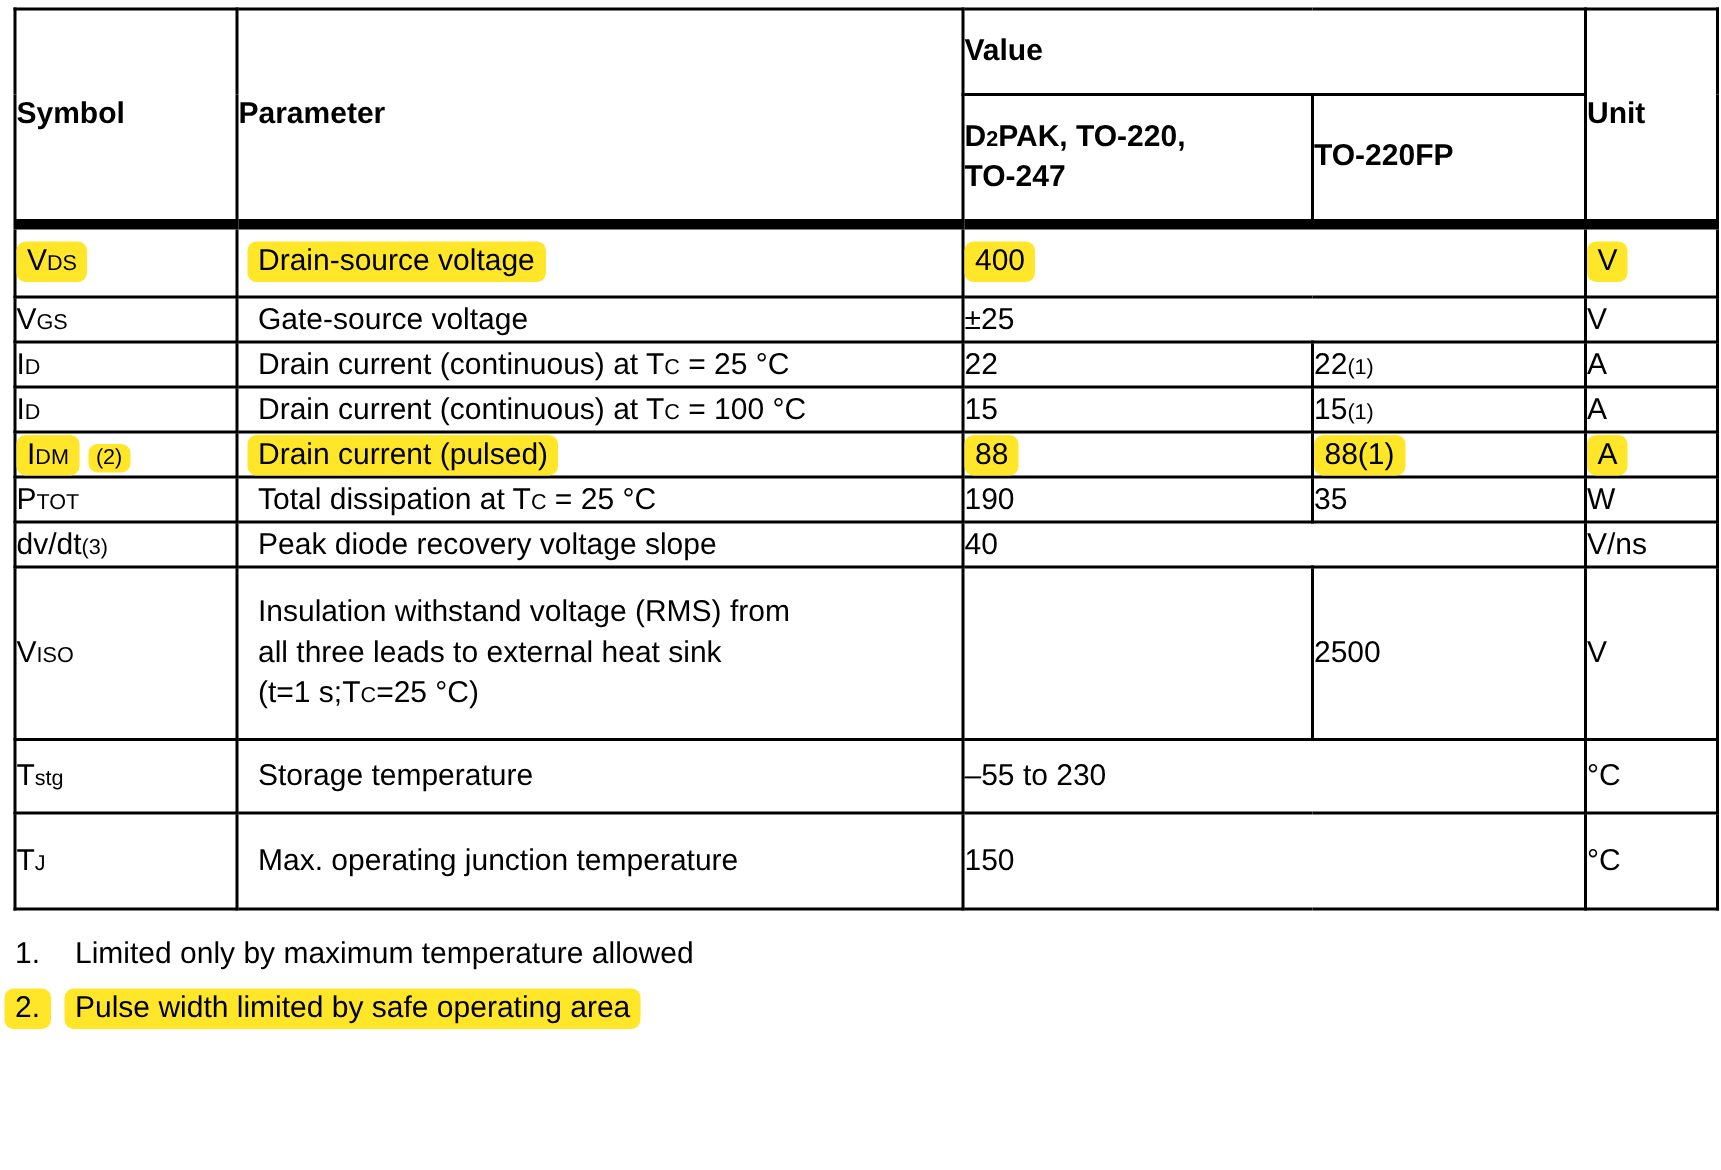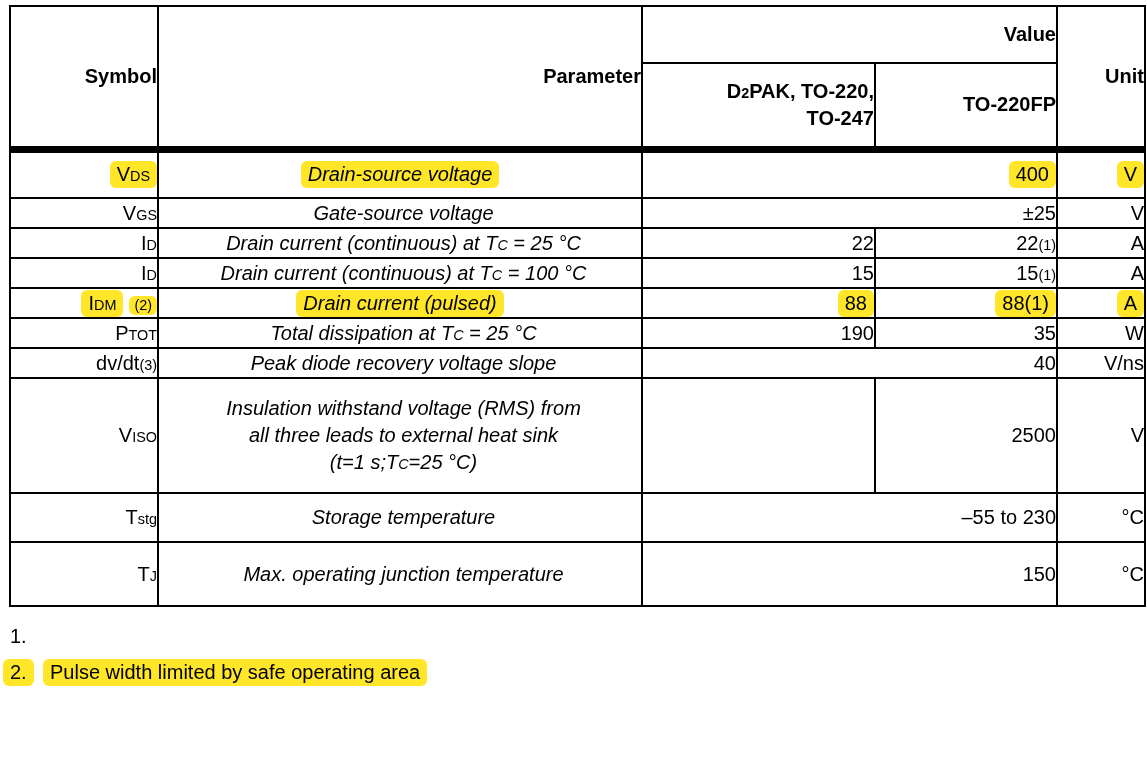--- a/index.html
+++ b/index.html
@@ -6,38 +6,38 @@
   body {
     width: 1147px; height: 780px; color: #000;
     font-family: "Liberation Sans", sans-serif;
   }
   table.ratings {
     border-collapse: collapse; table-layout: fixed;
     margin: 5px 0 0 9px;
   }
   th, td {
     border: 2px solid #000;
-    text-align: right; vertical-align: middle;
+    text-align: left; vertical-align: middle;
     font-size: 20px; padding: 0; line-height: 1.35;
   }
   th { font-weight: bold; }
   thead tr.h1 { height: 57px; }
   thead tr.h2 { height: 86px; }
   
   thead th { border-bottom: 7px solid #000; }
   thead th.value-span { border-bottom: 2px solid #000; }
   .pkg-wrap { display: inline-block; max-width: 178px; }
 
   tbody tr { height: 30px; }
   tbody tr.r-vds { height: 49px; }
   tbody tr.r-viso { height: 115px; }
   tbody tr.r-tstg { height: 49px; margin-top: 43px; }
   tbody tr.r-tj { height: 64px; }
 
-  td.param { text-align: center; padding-left: 13px; padding-right: 6px; font-style: italic; }
+  td.param { text-align: left; padding-left: 13px; padding-right: 6px; }
   td.param .line { display: block; }
 
   sub { font-size: 72%; vertical-align: -20%; line-height: 0; }
   sup { font-size: 72%; vertical-align: 38%; line-height: 0; }
   .sup-gap { margin-left: 6px; }
 
   .hl {
     background: var(--hl, #ffe629);
     border-radius: 6px;
     padding: 2px 7px 3px;
@@ -155,18 +155,19 @@
       <td colspan="2"><span>150</span></td>
       <td><span>°C</span></td>
     </tr>
 
   </tbody>
 </table>
 
 <div class="footnotes">
   <div class="fn">
     <span class="fn-num">1.</span>
+    <span class="fn-text">Limited only by maximum temperature allowed</span>
   </div>
   <div class="fn">
     <span class="fn-num"><span class="hl hl-left">2.</span></span>
     <span class="fn-text"><span class="hl hl-left">Pulse width limited by safe operating area</span></span>
   </div>
 </div>
 
 </body></html>

